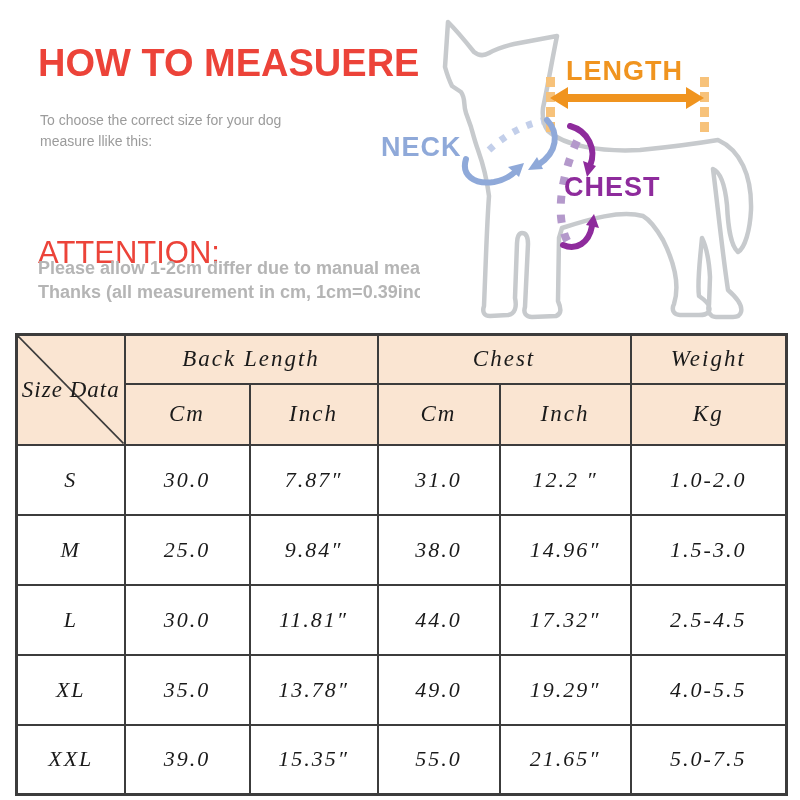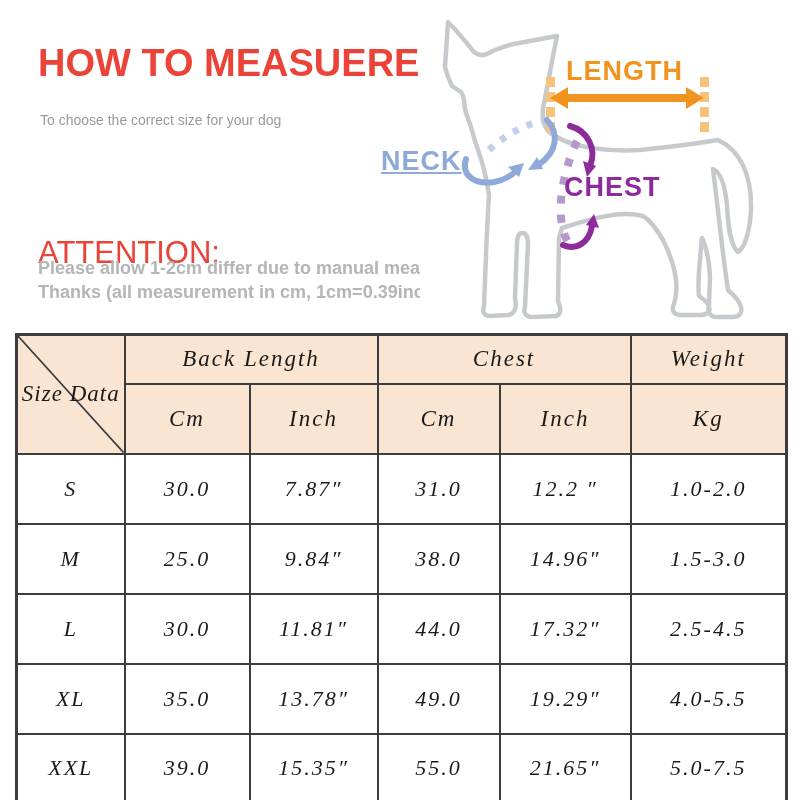--- a/index.html
+++ b/index.html
@@ -57,57 +57,58 @@
   .neck-dots { fill: none; stroke: var(--blue-light); stroke-width: 7; stroke-dasharray: 6 9; }
   .neck-arrow { fill: none; stroke: var(--blue); stroke-width: 6; stroke-linecap: round; }
   .neck-head { fill: var(--blue); }
   .chest-dash { fill: none; stroke: var(--purple-light); stroke-width: 8; stroke-dasharray: 8 11; }
   .chest-arrow { fill: none; stroke: var(--purple); stroke-width: 6; stroke-linecap: round; }
   .chest-head { fill: var(--purple); }
   .measure-label {
     position: absolute; font-weight: bold; letter-spacing: 1px; white-space: nowrap; text-align: center;
   }
   .label-length { left: 566px; top: 56px; font-size: 27px; color: var(--orange); }
-  .label-neck   { left: 381px; top: 146px; font-size: 27px; color: var(--blue); text-decoration: underline; }
+  .label-neck   { left: 381px; top: 132px; font-size: 27px; color: var(--blue); }
   .label-chest  { left: 564px; top: 172px; font-size: 27px; color: var(--purple); }
 
   table.size-table {
     position: absolute; left: 15px; top: 333px;
     width: 770px; table-layout: fixed;
     border-collapse: collapse; background: #ffffff;
     border: 3px solid var(--table-border);
   }
   .size-table th, .size-table td {
     border: 2px solid var(--table-border);
     text-align: center; vertical-align: middle;
     font-family: "Liberation Serif", serif;
     color: var(--table-text);
     font-weight: normal;
     overflow: hidden;
     font-style: italic;
   }
   .size-table thead th { background: var(--table-header-bg); font-size: 23px; letter-spacing: 2px; }
   .size-table tr.head-row-1 { height: 49px; }
-  .size-table tr.head-row-2 { height: 70px; padding-left: 7px; }
+  .size-table tr.head-row-2 { height: 61px; padding-left: 7px; }
   .size-table tbody tr { height: 70px; font-size: 22px; letter-spacing: 2px; }
   th.corner-cell { position: relative; padding: 16px; }
   th.corner-cell svg.diag { position: absolute; left: 0; top: 0; width: 100%; height: 100%; }
   th.corner-cell svg.diag line { stroke: var(--table-border); stroke-width: 1.6; }
   th.corner-cell .corner-label {
     position: absolute; left: 0; right: 0; top: 50%;
     transform: translateY(-50%);
     font-size: 23px; letter-spacing: 1px;
   }
 </style>
 </head>
 <body>
 
 <h1 class="page-title">HOW TO MEASUERE</h1>
 <div class="subtitle">
   <div>To choose the correct size for your dog</div>
+  <div>measure llike this:</div>
 </div>
 <h2 class="attention-title">ATTENTION:</h2>
 <div class="attention-note">
   <div class="clip">Please allow 1-2cm differ due to manual measureme</div>
   <div class="clip">Thanks (all measurement in cm, 1cm=0.39inch)</div>
 </div>
 
 <svg class="dog-figure" viewBox="380 0 420 332" xmlns="http://www.w3.org/2000/svg" aria-hidden="true">
 
   <path class="dog-body" d="

